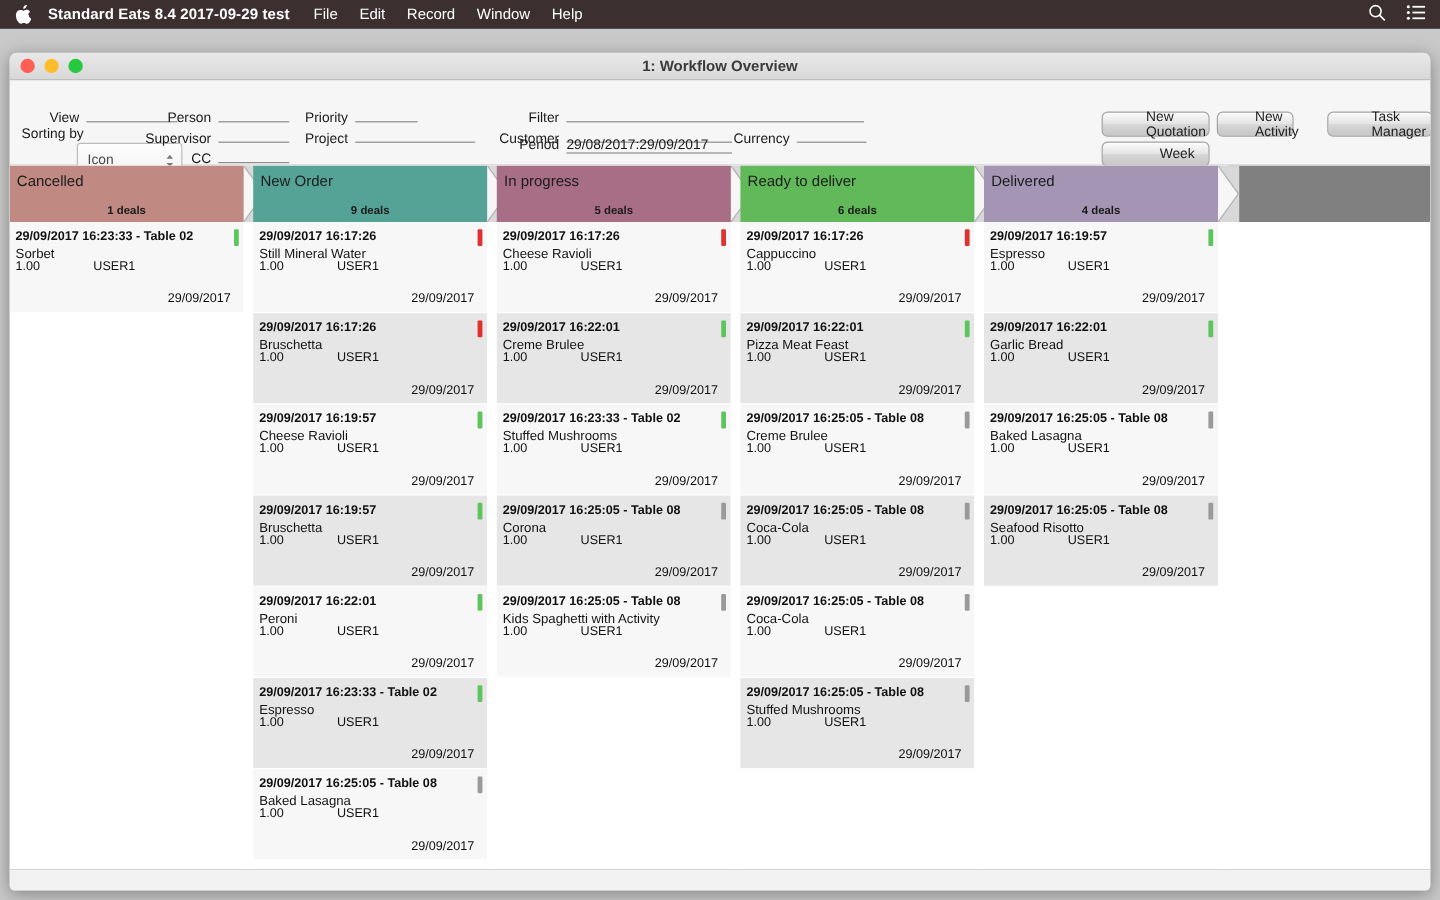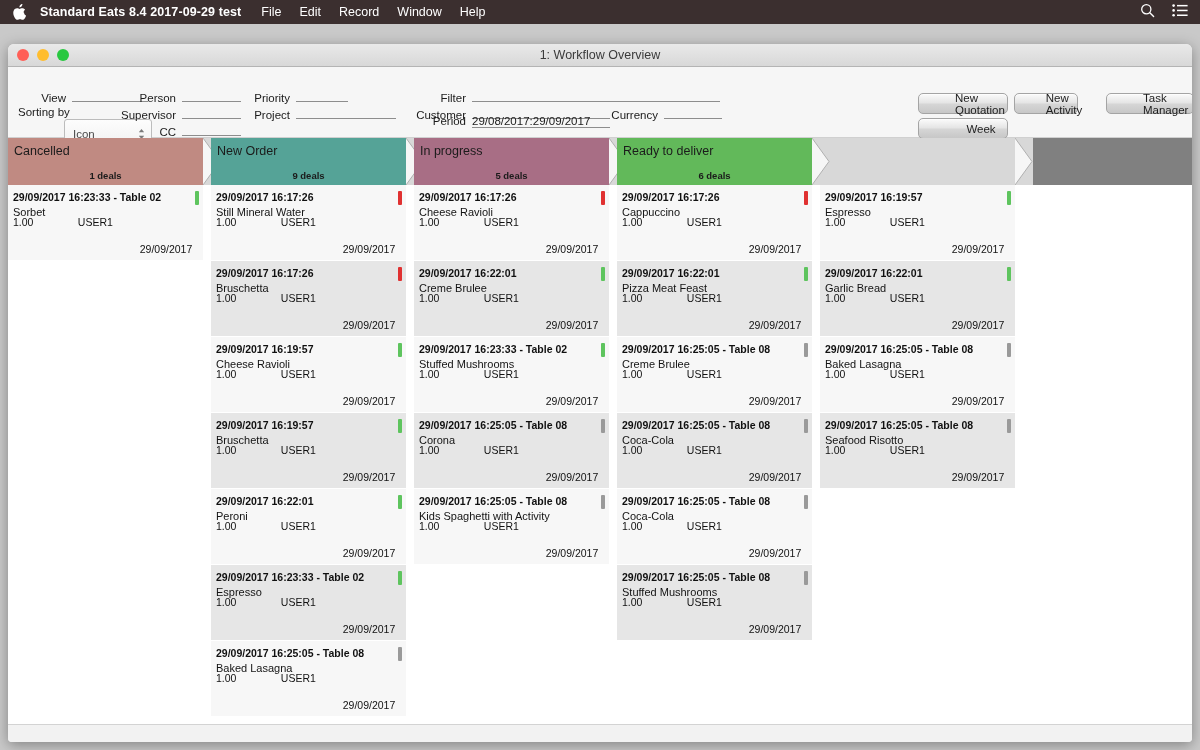--- a/index.html
+++ b/index.html
@@ -46,21 +46,21 @@
     position: relative;
     flex: 0 0 auto;
   }
   .lights { display: flex; gap: 8px; padding-left: 9px; }
   .light { width: 12px; height: 12px; border-radius: 50%; }
   .l-red { background: #ff5f57; }
   .l-yellow { background: #ffbd2e; }
   .l-green { background: #28c840; }
   .win-title {
     position: absolute; left: 0; right: 0; text-align: center;
-    font-size: 12.5px; color: #3b3b3b; font-weight: 400;
+    font-size: 12.5px; color: #3b3b3b; font-weight: 700;
   }
 
   
   .toolbar {
     height: 71px;
     background: #f6f6f6;
     border-bottom: 1px solid #d0d0d0;
     position: relative;
     flex: 0 0 auto;
     font-size: 11.5px;
@@ -329,20 +329,24 @@
           <div class="hname">Ready to deliver</div>
           <div class="hcount">6 deals</div>
         </div>
         <div class="chev" style="left: 804px;">
           <svg width="18" height="47" viewBox="0 0 18 47">
             <rect width="18" height="47" fill="#d8d8d8"></rect>
             <path d="M0 0 L17 23.5 L0 47 Z" fill="#f6f6f6"></path>
             <path d="M0 0 L17 23.5 L0 47" fill="none" stroke="#b0b0b0" stroke-width="1"></path>
           </svg>
         </div>
+        <div class="col-head" style="left: 812px; width: 195px; background: rgb(164, 149, 181);">
+          <div class="hname">Delivered</div>
+          <div class="hcount">4 deals</div>
+        </div>
         <div class="chev" style="left: 1007px;">
           <svg width="18" height="47" viewBox="0 0 18 47">
             <rect width="18" height="47" fill="#d8d8d8"></rect>
             <path d="M0 0 L17 23.5 L0 47 Z" fill="#f6f6f6"></path>
             <path d="M0 0 L17 23.5 L0 47" fill="none" stroke="#b0b0b0" stroke-width="1"></path>
           </svg>
         </div>
       </div>
     <div class="cols" id="cols">
         <div class="col" style="left: 0px; width: 195px;">

